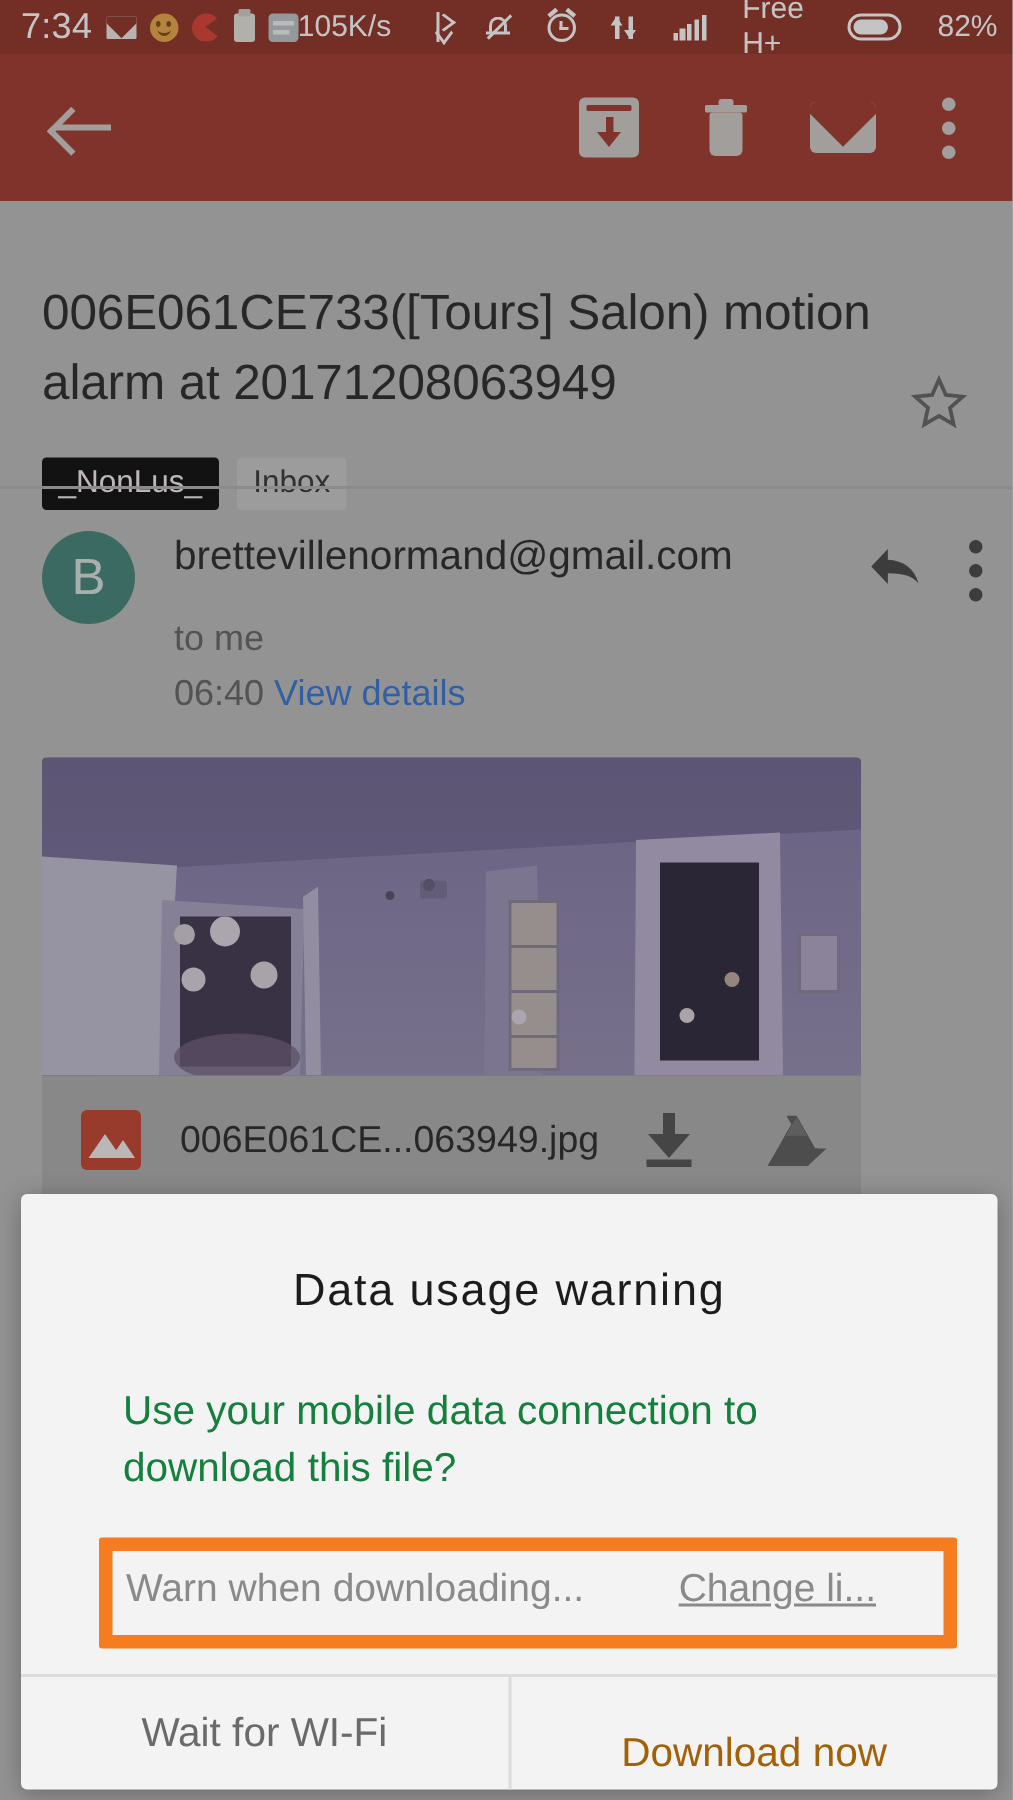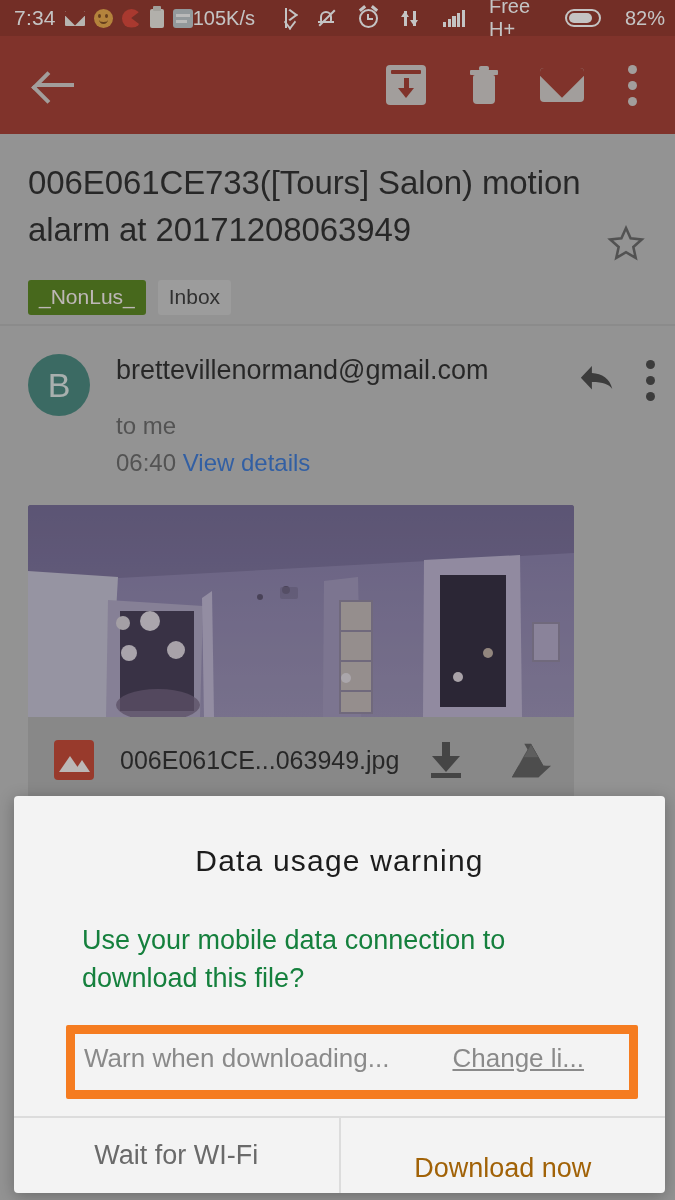--- a/index.html
+++ b/index.html
@@ -13,21 +13,21 @@
   }
 
   
   .statusbar{
     position:absolute; top:0; left:0; width:675px; height:36px;
     background:#8c291d; color:#ffffff;
     display:flex; align-items:center; padding:0 10px 0 14px;
   }
   .sb-left{ display:flex; align-items:center; gap:9px; flex:0 0 auto; }
   .sb-right{ display:flex; align-items:center; gap:24px; margin-left:auto; }
-  .sb-time{ font-size:21px; letter-spacing:.2px; }
+  .sb-time{ font-size:24px; letter-spacing:.2px; }
   .sb-text{ font-size:20px; }
   .sb-ico{ display:inline-flex; align-items:center; justify-content:center; }
 
   .ic-mail-sb{ width:20px;height:15px;background:#eceae4;border-radius:1px;position:relative;overflow:hidden; }
   .ic-mail-sb:after{ content:""; position:absolute; top:-6px; left:50%; width:17px;height:17px;
      transform:translateX(-50%) rotate(45deg); background:#8c291d; }
   .ic-emoji{ width:19px;height:19px;border-radius:50%;background:#e8a33d;position:relative; }
   .ic-emoji:before{content:"";position:absolute;top:5px;left:4px;width:3px;height:4px;border-radius:50%;background:#7a4110;box-shadow:7px 0 0 #7a4110;}
   .ic-emoji:after{content:"";position:absolute;bottom:4px;left:5px;width:9px;height:4px;border-bottom:2px solid #7a4110;border-radius:0 0 9px 9px;}
   .ic-pac{ width:19px;height:19px;border-radius:50%;background:#d8382a;
@@ -87,26 +87,26 @@
   .ic-mail:after{content:"";position:absolute;top:-16px;left:50%;width:38px;height:38px;transform:translateX(-50%) rotate(45deg);background:#9e3024;}
   .ic-dots{ width:9px;height:41px;display:flex;flex-direction:column;justify-content:space-between;align-items:center; }
   .ic-dots span{ width:9px;height:9px;border-radius:50%;background:#cfc9c6;display:block; }
   .ic-dots.dark span{ background:#3d3d3d; }
 
   
   .subject-block{
     position:absolute; top:134px; left:0; width:675px; height:190px;
     background:#b9b9b9; padding:26px 26px 0 28px;
   }
-  .subject-row{ display:flex; align-items:flex-start; }
+  .subject-row{ display:flex; align-items:flex-start;margin-top:25px; }
   .subject-text{ font-size:33px; line-height:1.42; color:#1f1f1f; letter-spacing:-0.1px; max-width:560px; }
   .star{ margin-left:auto; margin-top:62px; width:46px;height:44px;cursor:pointer;flex:0 0 auto; }
   .chips{ display:flex; gap:12px; margin-top:14px; }
   .chip{ font-size:21px; padding:5px 11px 6px; border-radius:3px; }
-  .chip-red{ background:#4d7c0f; color:#f5eceb; }
+  .chip-red{ background:#000000; color:#f5eceb; }
   .chip-grey{ background:#c6c6c6; color:#2c2c2c; }
   .divider{ position:absolute; top:324px; left:0; width:675px; height:2px; background:#aeaeae; }
 
   
   .sender{
     position:absolute; top:326px; left:0; width:675px; height:170px;
     padding:28px 20px 0 28px; display:flex; align-items:flex-start;
   }
   .avatar{
     width:62px;height:62px;border-radius:50%;background:#3c7f75;color:#d7e2e0;

